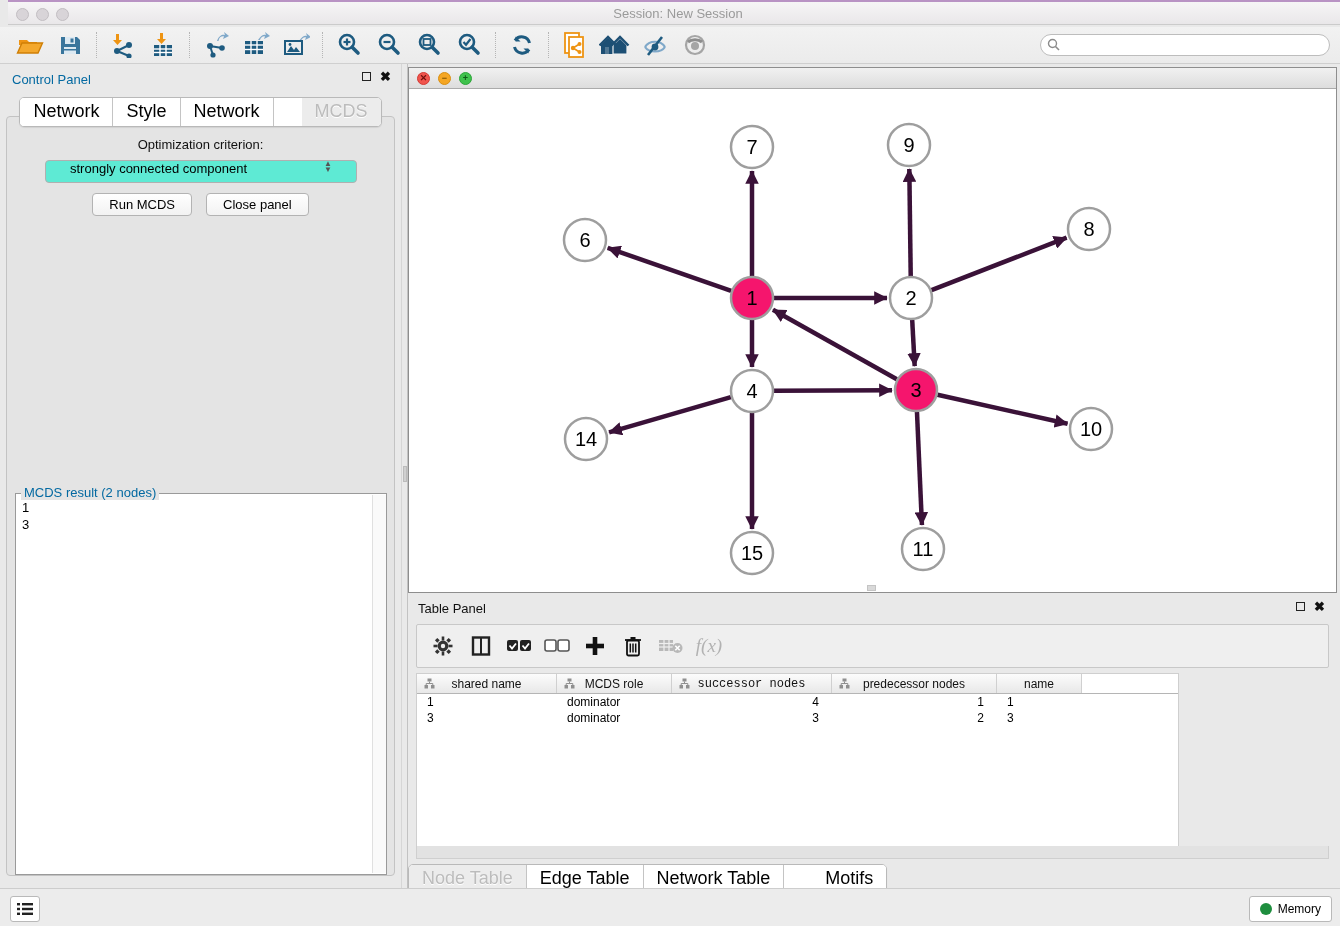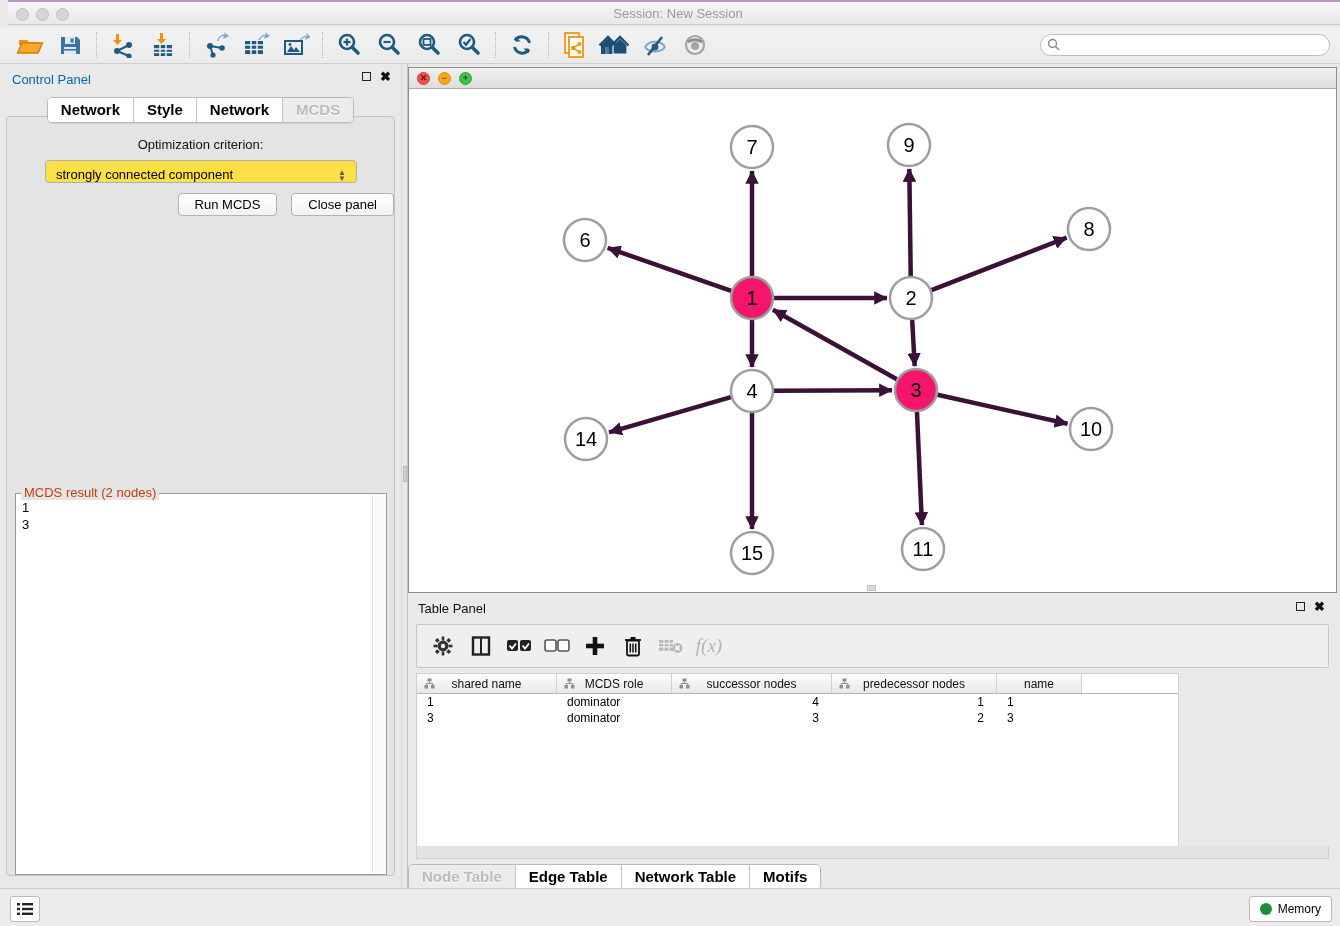--- a/index.html
+++ b/index.html
@@ -31,40 +31,40 @@
   .control-panel { position:absolute; left:0; top:64px; width:401px; height:824px; background:#e9e9e9; }
   .panel-head { position:relative; height:28px; }
   .panel-head .ptitle { position:absolute; left:12px; top:8px; font-size:13px; color:#0369a1; }
   .panel-head .pbtns { position:absolute; right:10px; top:7px; display:flex; gap:9px; align-items:center; }
   .float-box { width:9px; height:9px; border:1.5px solid #222; display:inline-block; }
   .close-x { font-size:13px; font-weight:bold; color:#111; line-height:11px; }
 
   .cp-tabs { position:absolute; left:0; right:0; top:33px; display:flex; justify-content:center; z-index:2; }
   .seg { display:inline-flex; border:1px solid #b9b9b9; border-radius:5px; overflow:hidden; background:#fff;
     box-shadow:0 1px 1px rgba(0,0,0,0.08); }
-  .seg-item { padding:3px 13px 4px; font-size:15px; color:#000; background:#fff; border-right:1px solid #c4c4c4;font-weight:bold; }
-  .seg-item:last-child { border-right:none; }
+  .seg-item { padding:3px 13px 4px; font-size:18px; color:#000; background:#fff; border-right:1px solid #c4c4c4; }
+  .seg-item:last-child { border-right:none;margin-left:28px; }
   .seg-item.selected { background:#ececec; color:#bcbcbc; text-shadow:0 1px 0 #fff; }
 
   .cp-content { position:absolute; left:6px; top:52px; width:389px; height:760px;
     background:#e4e4e4; border:1px solid #c3c3c3; border-radius:4px; }
   .opt-label { position:absolute; left:0; right:0; top:20px; text-align:center; font-size:13px; color:#111; }
-  .criterion { position:absolute; left:38px; top:43px; width:312px; height:23px; background:#fde047;
+  .criterion { position:absolute; left:38px; top:43px; width:312px; height:23px; background:#5eead4;
     border:1px solid #b0b0b0; border-radius:4px; font-size:13px; color:#000;
-    display:flex; align-items:flex-end; padding:0 10px; }
+    display:flex; align-items:flex-start; padding:0 24px; }
   .criterion .updown { margin-left:auto; display:flex; flex-direction:column; gap:0px; }
   .criterion .updown span { font-size:8px; line-height:6px; color:#555; }
-  .cp-buttons { position:absolute; left:0; right:0; top:76px; display:flex; justify-content:flex-end; gap:14px; }
+  .cp-buttons { position:absolute; left:0; right:0; top:76px; display:flex; justify-content:center; gap:14px; }
   .btn { height:23px; background:linear-gradient(#ffffff,#f2f2f2); border:1px solid #b3b3b3; border-radius:4px;
     font-size:13px; color:#000; padding:0 16px; font-family:"Liberation Sans",sans-serif; }
 
   .mcds-result { position:absolute; left:8px; top:376px; width:372px; height:382px;
     border:1px solid #9a9a9a; background:#fff; }
   .mcds-result .legend { position:absolute; left:5px; top:-9px; background:#e4e4e4; padding:0 3px;
-    font-size:13px; color:#c2410c; white-space:nowrap; }
+    font-size:13px; color:#0369a1; white-space:nowrap; }
   .mcds-result .lines { position:absolute; left:0; top:2px; right:15px; bottom:0; padding:3px 6px;
     font-size:13px; color:#000; line-height:17px; }
   .mcds-result .vscroll { position:absolute; right:0; top:1px; bottom:1px; width:14px;
     background:#fafafa; border-left:1px solid #e0e0e0; }
 
   
   .vsplit { position:absolute; left:401px; top:64px; width:7px; height:824px; background:#e9e9e9;
     border-left:1px solid #d6d6d6; border-right:1px solid #c2c2c2; }
   .vsplit .grip { position:absolute; left:1px; top:402px; width:4px; height:16px; background:#d0d0d0; border:1px solid #bbb; }
 
@@ -471,21 +471,21 @@
           </div>
           <div class="th" style="width: 115px;">
             <svg class="tree" width="11" height="11" viewBox="0 0 11 11">
               <rect x="3.5" y="0.5" width="4" height="3" fill="#8f8f8f"></rect>
               <rect x="0.5" y="7" width="3.5" height="3.5" fill="#8f8f8f"></rect>
               <rect x="7" y="7" width="3.5" height="3.5" fill="#8f8f8f"></rect>
               <path d="M5.5 3.5 v2 M2.2 7 v-1.5 h6.6 V7" stroke="#8f8f8f" fill="none"></path>
             </svg>
             <span>MCDS role</span>
           </div>
-          <div class="th" style="width: 160px;">
+          <div class="th" style="width: 160px; font-family: Liberation Mono, monospace;">
             <svg class="tree" width="11" height="11" viewBox="0 0 11 11">
               <rect x="3.5" y="0.5" width="4" height="3" fill="#8f8f8f"></rect>
               <rect x="0.5" y="7" width="3.5" height="3.5" fill="#8f8f8f"></rect>
               <rect x="7" y="7" width="3.5" height="3.5" fill="#8f8f8f"></rect>
               <path d="M5.5 3.5 v2 M2.2 7 v-1.5 h6.6 V7" stroke="#8f8f8f" fill="none"></path>
             </svg>
             <span>successor nodes</span>
           </div>
           <div class="th" style="width: 165px;">
             <svg class="tree" width="11" height="11" viewBox="0 0 11 11">

